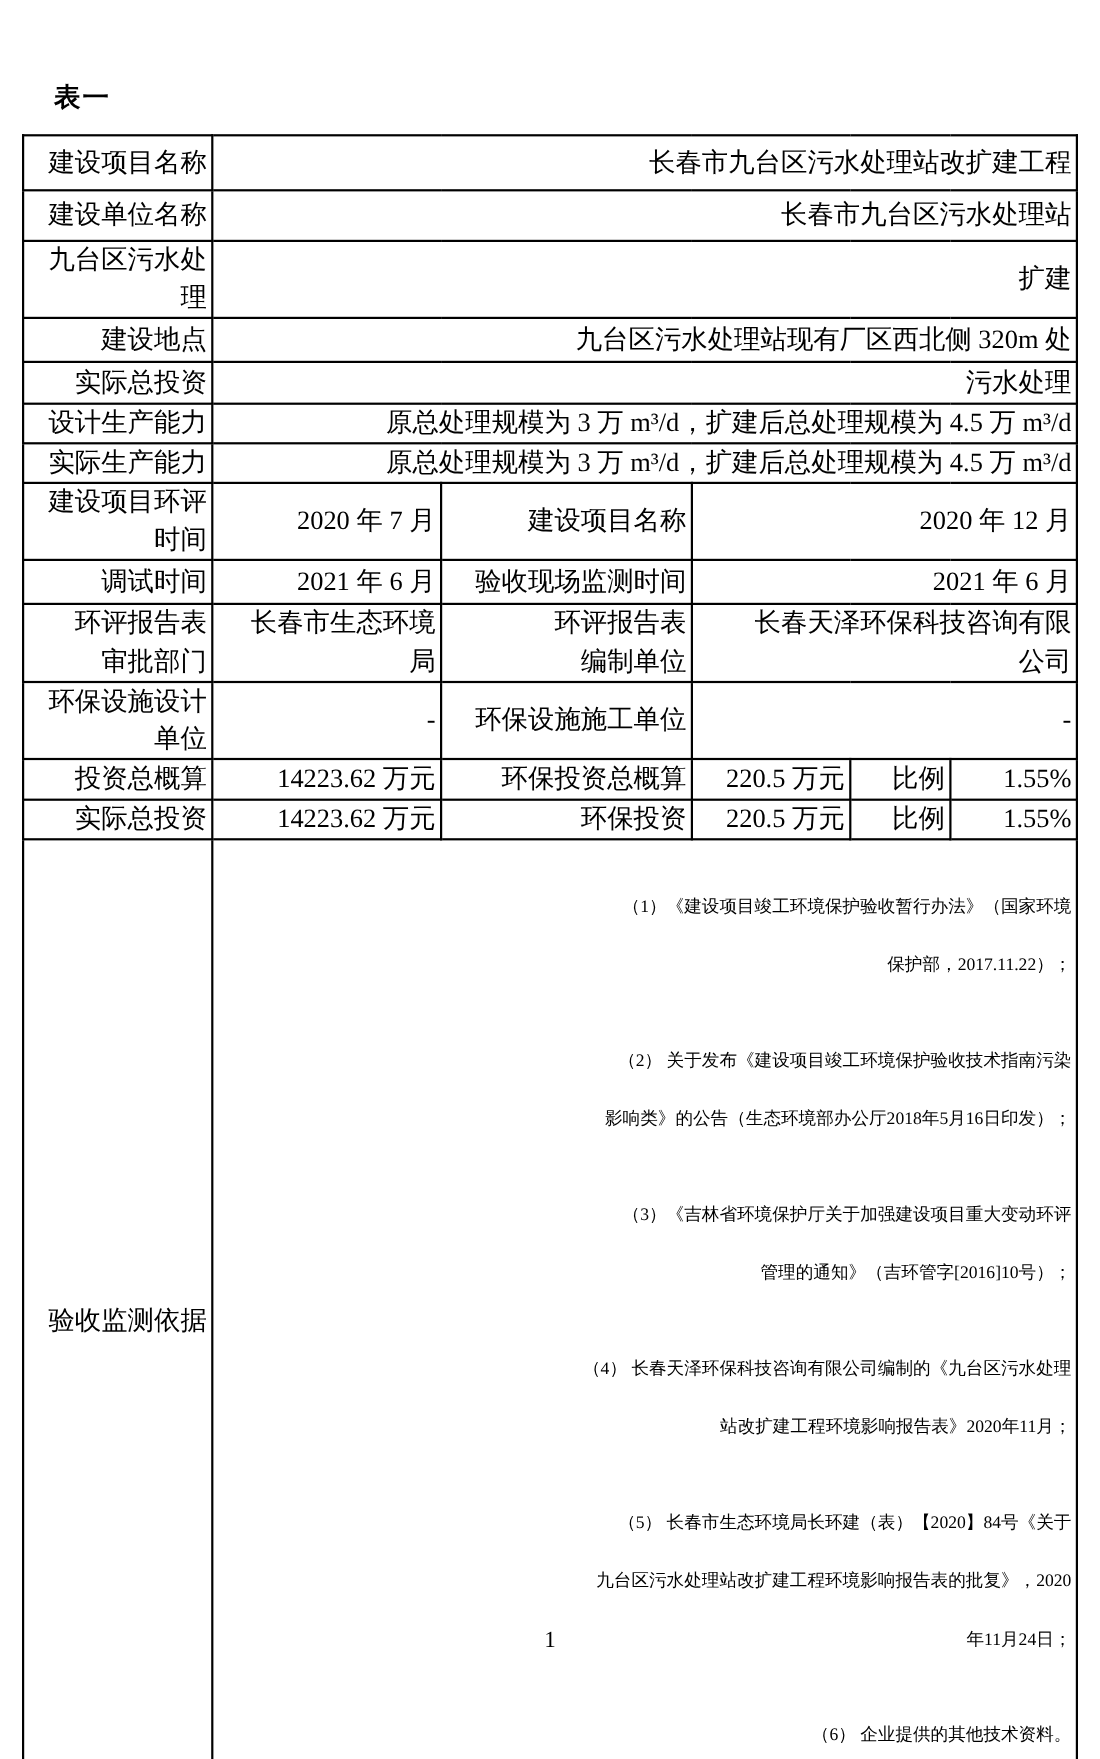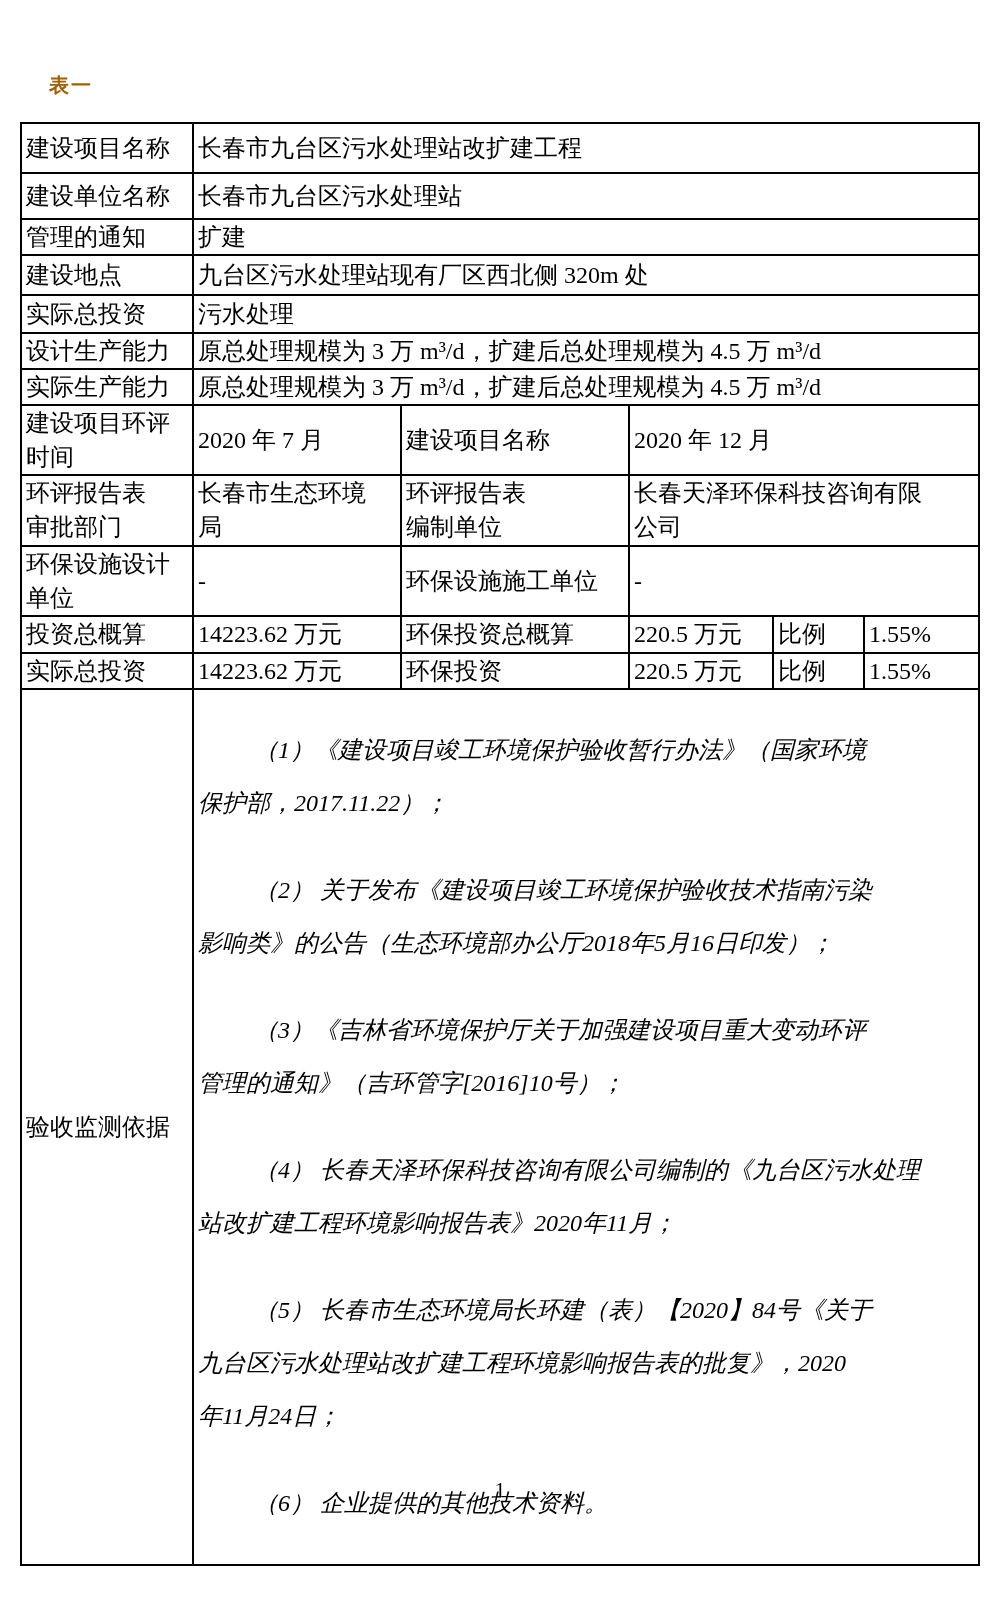--- a/index.html
+++ b/index.html
@@ -11,55 +11,54 @@
     font-family: "Liberation Serif", "DejaVu Serif", serif;
     color: #000000;
     overflow: hidden;
   }
   .table-heading {
     position: absolute;
     left: 49px;
     top: 72px;
     font-family: "DejaVu Sans", "Liberation Sans", sans-serif;
     font-weight: bold;
-    font-size: 20px;
+    font-size: 24px;
     letter-spacing: 2px;
-    color: #a16207;
+    color: #000000;
   }
   table.doc-table {
     position: absolute;
     left: 20px;
     top: 122px;
     width: 958px;
     border-collapse: collapse;
     table-layout: fixed;
   }
   table.doc-table td {
     border: 2px solid #000;
-    text-align: left;
+    text-align: right;
     vertical-align: middle;
     font-size: 24px;
     line-height: 1.42;
     padding: 0 4px;
     white-space: pre-line;
     overflow: hidden;
   }
   td.align-left { text-align: left; padding-left: 9px; }
   td.basis-content {
     vertical-align: top;
     text-align: left;
     padding: 40px 18px 0 20px;
   }
   td.basis-content p {
     margin: 0;
-    font-size: 24px;
+    font-size: 16px;
     line-height: 53px;
     text-indent: 56px;
     white-space: pre-line;
-    font-style: italic;
   }
   .page-number {
     position: absolute;
     left: 0;
     top: 1478px;
     width: 100%;
     text-align: center;
     font-size: 21px;
   }
 </style>
@@ -82,21 +81,21 @@
     <tbody>
       <tr style="height:50px">
         <td>建设项目名称</td>
         <td colspan="5">长春市九台区污水处理站改扩建工程</td>
       </tr>
       <tr style="height:46px">
         <td>建设单位名称</td>
         <td colspan="5">长春市九台区污水处理站</td>
       </tr>
       <tr style="height:34px">
-        <td>管理的通知</td>
+        <td>九台区污水处理</td>
         <td colspan="5">扩建</td>
       </tr>
       <tr style="height:40px">
         <td>建设地点</td>
         <td colspan="5">九台区污水处理站现有厂区西北侧 320m 处</td>
       </tr>
       <tr style="height:38px">
         <td>实际总投资</td>
         <td colspan="5">污水处理</td>
       </tr>
@@ -107,20 +106,26 @@
       <tr style="height:34px">
         <td>实际生产能力</td>
         <td colspan="5">原总处理规模为 3 万 m³/d，扩建后总处理规模为 4.5 万 m³/d</td>
       </tr>
       <tr style="height:67px">
         <td>建设项目环评
 时间</td>
         <td>2020 年 7 月</td>
         <td>建设项目名称</td>
         <td colspan="3">2020 年 12 月</td>
+      </tr>
+      <tr style="height:40px">
+        <td>调试时间</td>
+        <td>2021 年 6 月</td>
+        <td>验收现场监测时间</td>
+        <td colspan="3">2021 年 6 月</td>
       </tr>
       <tr style="height:63px">
         <td>环评报告表
 审批部门</td>
         <td class="align-left">长春市生态环境
 局</td>
         <td>环评报告表
 编制单位</td>
         <td colspan="3">长春天泽环保科技咨询有限
 公司</td>

